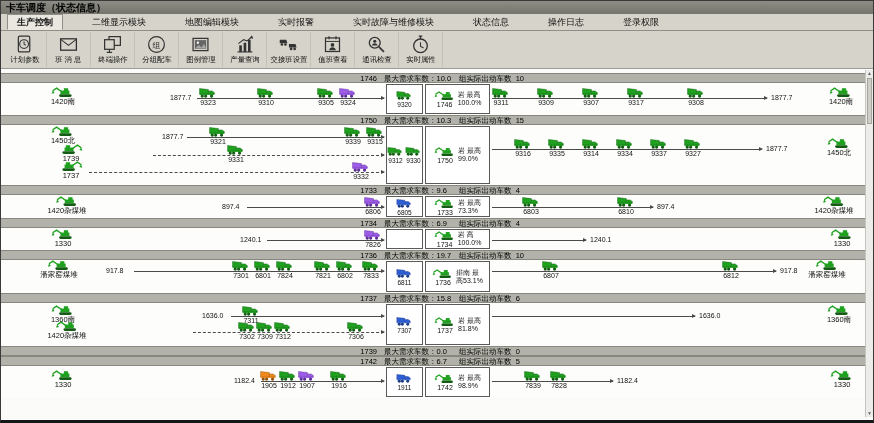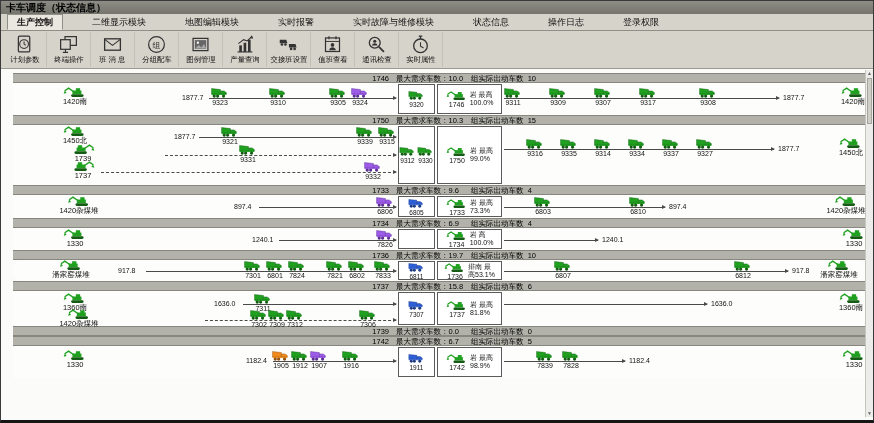--- a/index.html
+++ b/index.html
@@ -14,21 +14,21 @@
   .tab { font-size:9px; line-height:10px; padding:2px 9px; color:#111; border:1px solid transparent; white-space:nowrap; }
   .tab.active { background:#eae7e0; border:1px solid #8f8f87; border-bottom-color:#eae7e0; font-weight:bold; }
   .toolbar { height:38px; background:#d6d3ca; display:flex; align-items:stretch; padding:1px 0 1px 2px;
              border-bottom:1px solid #9a9a92; }
   .tbtn { width:44px; display:flex; flex-direction:column; align-items:center; padding-top:1px;
           border-right:1px solid #c3c0b7; background:transparent; cursor:default; }
   .ticon { height:22px; display:flex; align-items:center; justify-content:center; }
   .ticon svg { width:21px; height:21px; display:block; }
   .tlabel { font-size:8px; line-height:9px; color:#111; white-space:nowrap; transform:scale(.92); }
   .main { position:absolute; top:69px; left:0; right:0; bottom:3px; background:#fbfbfa; }
-  .groups { position:absolute; top:3px; left:12px; right:8px; }
+  .groups { position:absolute; top:3px; left:0; right:8px; }
   .ghead { position:relative; height:10px; background:#b2b2aa; border-top:1px solid #87877f;
            border-bottom:1px solid #87877f; font-size:7.5px; line-height:8px; color:#000; }
   .ghead span { position:absolute; top:0.5px; white-space:pre; }
   .gid  { left:330px; width:46px; text-align:right; }
   .gdem { left:383px; }
   .gcnt { left:458px; }
   .gbody { position:relative; background:#fdfdfc; overflow:visible; }
   .rline { position:absolute; height:0; border-top:1px solid #4a4a4a; z-index:1; }
   .rline.dashed { border-top-style:dashed; }
   .ah { position:absolute; right:-1px; top:-3px; width:0; height:0;
@@ -85,35 +85,35 @@
             <rect x="5" y="2.5" width="13" height="18" rx="1.5" fill="none" stroke="#333" stroke-width="1.4"></rect>
             <circle cx="11.5" cy="11.5" r="5" fill="none" stroke="#333" stroke-width="1.2"></circle>
             <path d="M11.5 8.5v3l2 1.5" fill="none" stroke="#333" stroke-width="1.2"></path>
           </svg>
         </span>
         <span class="tlabel">计划参数</span>
       </div>
       <div class="tbtn">
         <span class="ticon">
           <svg viewBox="0 0 24 24">
+            <rect x="3" y="5.5" width="18" height="13" fill="none" stroke="#333" stroke-width="1.5"></rect>
+            <path d="M3.5 6.5l8.5 6.5 8.5-6.5" fill="none" stroke="#333" stroke-width="1.2"></path>
+          </svg>
+        </span>
+        <span class="tlabel">班 消 息</span>
+      </div>
+      <div class="tbtn">
+        <span class="ticon">
+          <svg viewBox="0 0 24 24">
             <rect x="8" y="3" width="13" height="10" fill="none" stroke="#333" stroke-width="1.4"></rect>
             <rect x="3" y="6.5" width="11" height="11" fill="#d6d3ca" stroke="#333" stroke-width="1.4"></rect>
             <path d="M5.5 21h6M8.5 17.5v3.5" fill="none" stroke="#333" stroke-width="1.2"></path>
           </svg>
         </span>
         <span class="tlabel">终端操作</span>
-      </div>
-      <div class="tbtn">
-        <span class="ticon">
-          <svg viewBox="0 0 24 24">
-            <rect x="3" y="5.5" width="18" height="13" fill="none" stroke="#333" stroke-width="1.5"></rect>
-            <path d="M3.5 6.5l8.5 6.5 8.5-6.5" fill="none" stroke="#333" stroke-width="1.2"></path>
-          </svg>
-        </span>
-        <span class="tlabel">班 消 息</span>
       </div>
       <div class="tbtn">
         <span class="ticon">
           <svg viewBox="0 0 24 24">
             <circle cx="12" cy="12" r="9" fill="none" stroke="#333" stroke-width="1.4"></circle>
             <text x="12" y="15.5" font-size="9" text-anchor="middle" fill="#333">组</text>
           </svg>
         </span>
         <span class="tlabel">分组配车</span>
       </div>
@@ -731,21 +731,21 @@
             </svg>
             <span class="slabel">1330</span>
           </div>
           <span class="dist" style="left: 588px; top: 8px;">1240.1</span>
         </div>
         <div class="ghead">
           <span class="gid">1736</span>
           <span class="gdem">最大需求车数：19.7</span>
           <span class="gcnt">组实际出动车数  10</span>
         </div>
-        <div class="gbody" style="height: 21px; border-radius: 9px;">
+        <div class="gbody" style="height: 33px; border-radius: 9px;">
           <div class="rline" style="left: 133px; width: 250px; top: 11px;">
             <span class="ah"></span>
           </div>
           <div class="site" style="left: 58px; top: -1px;">
             <svg viewBox="0 0 28 14">
     <path d="M13 7 L6.5 2.5 L2 5.5" fill="none" stroke="#1fa11f" stroke-width="1.6"></path>
     <path d="M2.2 5 l-1.4 4 3.4 -0.8 z" fill="#1fa11f"></path>
     <rect x="11" y="5.3" width="10.5" height="4.2" fill="#1fa11f"></rect>
     <rect x="15" y="2.6" width="5" height="3.6" fill="#1fa11f"></rect>
     <rect x="9.5" y="9.6" width="14.5" height="3.2" rx="1.6" fill="#145c14"></rect>
@@ -881,21 +881,21 @@
     <circle cx="15.2" cy="10.7" r="1.9" fill="#145c14"></circle>
             </svg>
             <span class="tid">6812</span>
           </div>
         </div>
         <div class="ghead">
           <span class="gid">1737</span>
           <span class="gdem">最大需求车数：15.8</span>
           <span class="gcnt">组实际出动车数  6</span>
         </div>
-        <div class="gbody" style="height: 35px;">
+        <div class="gbody" style="height: 43px;">
           <div class="rline" style="left: 230px; width: 153px; top: 13px;">
             <span class="ah"></span>
           </div>
           <div class="site" style="left: 62px; top: 1px;">
             <svg viewBox="0 0 28 14">
     <path d="M13 7 L6.5 2.5 L2 5.5" fill="none" stroke="#1fa11f" stroke-width="1.6"></path>
     <path d="M2.2 5 l-1.4 4 3.4 -0.8 z" fill="#1fa11f"></path>
     <rect x="11" y="5.3" width="10.5" height="4.2" fill="#1fa11f"></rect>
     <rect x="15" y="2.6" width="5" height="3.6" fill="#1fa11f"></rect>
     <rect x="9.5" y="9.6" width="14.5" height="3.2" rx="1.6" fill="#145c14"></rect>

